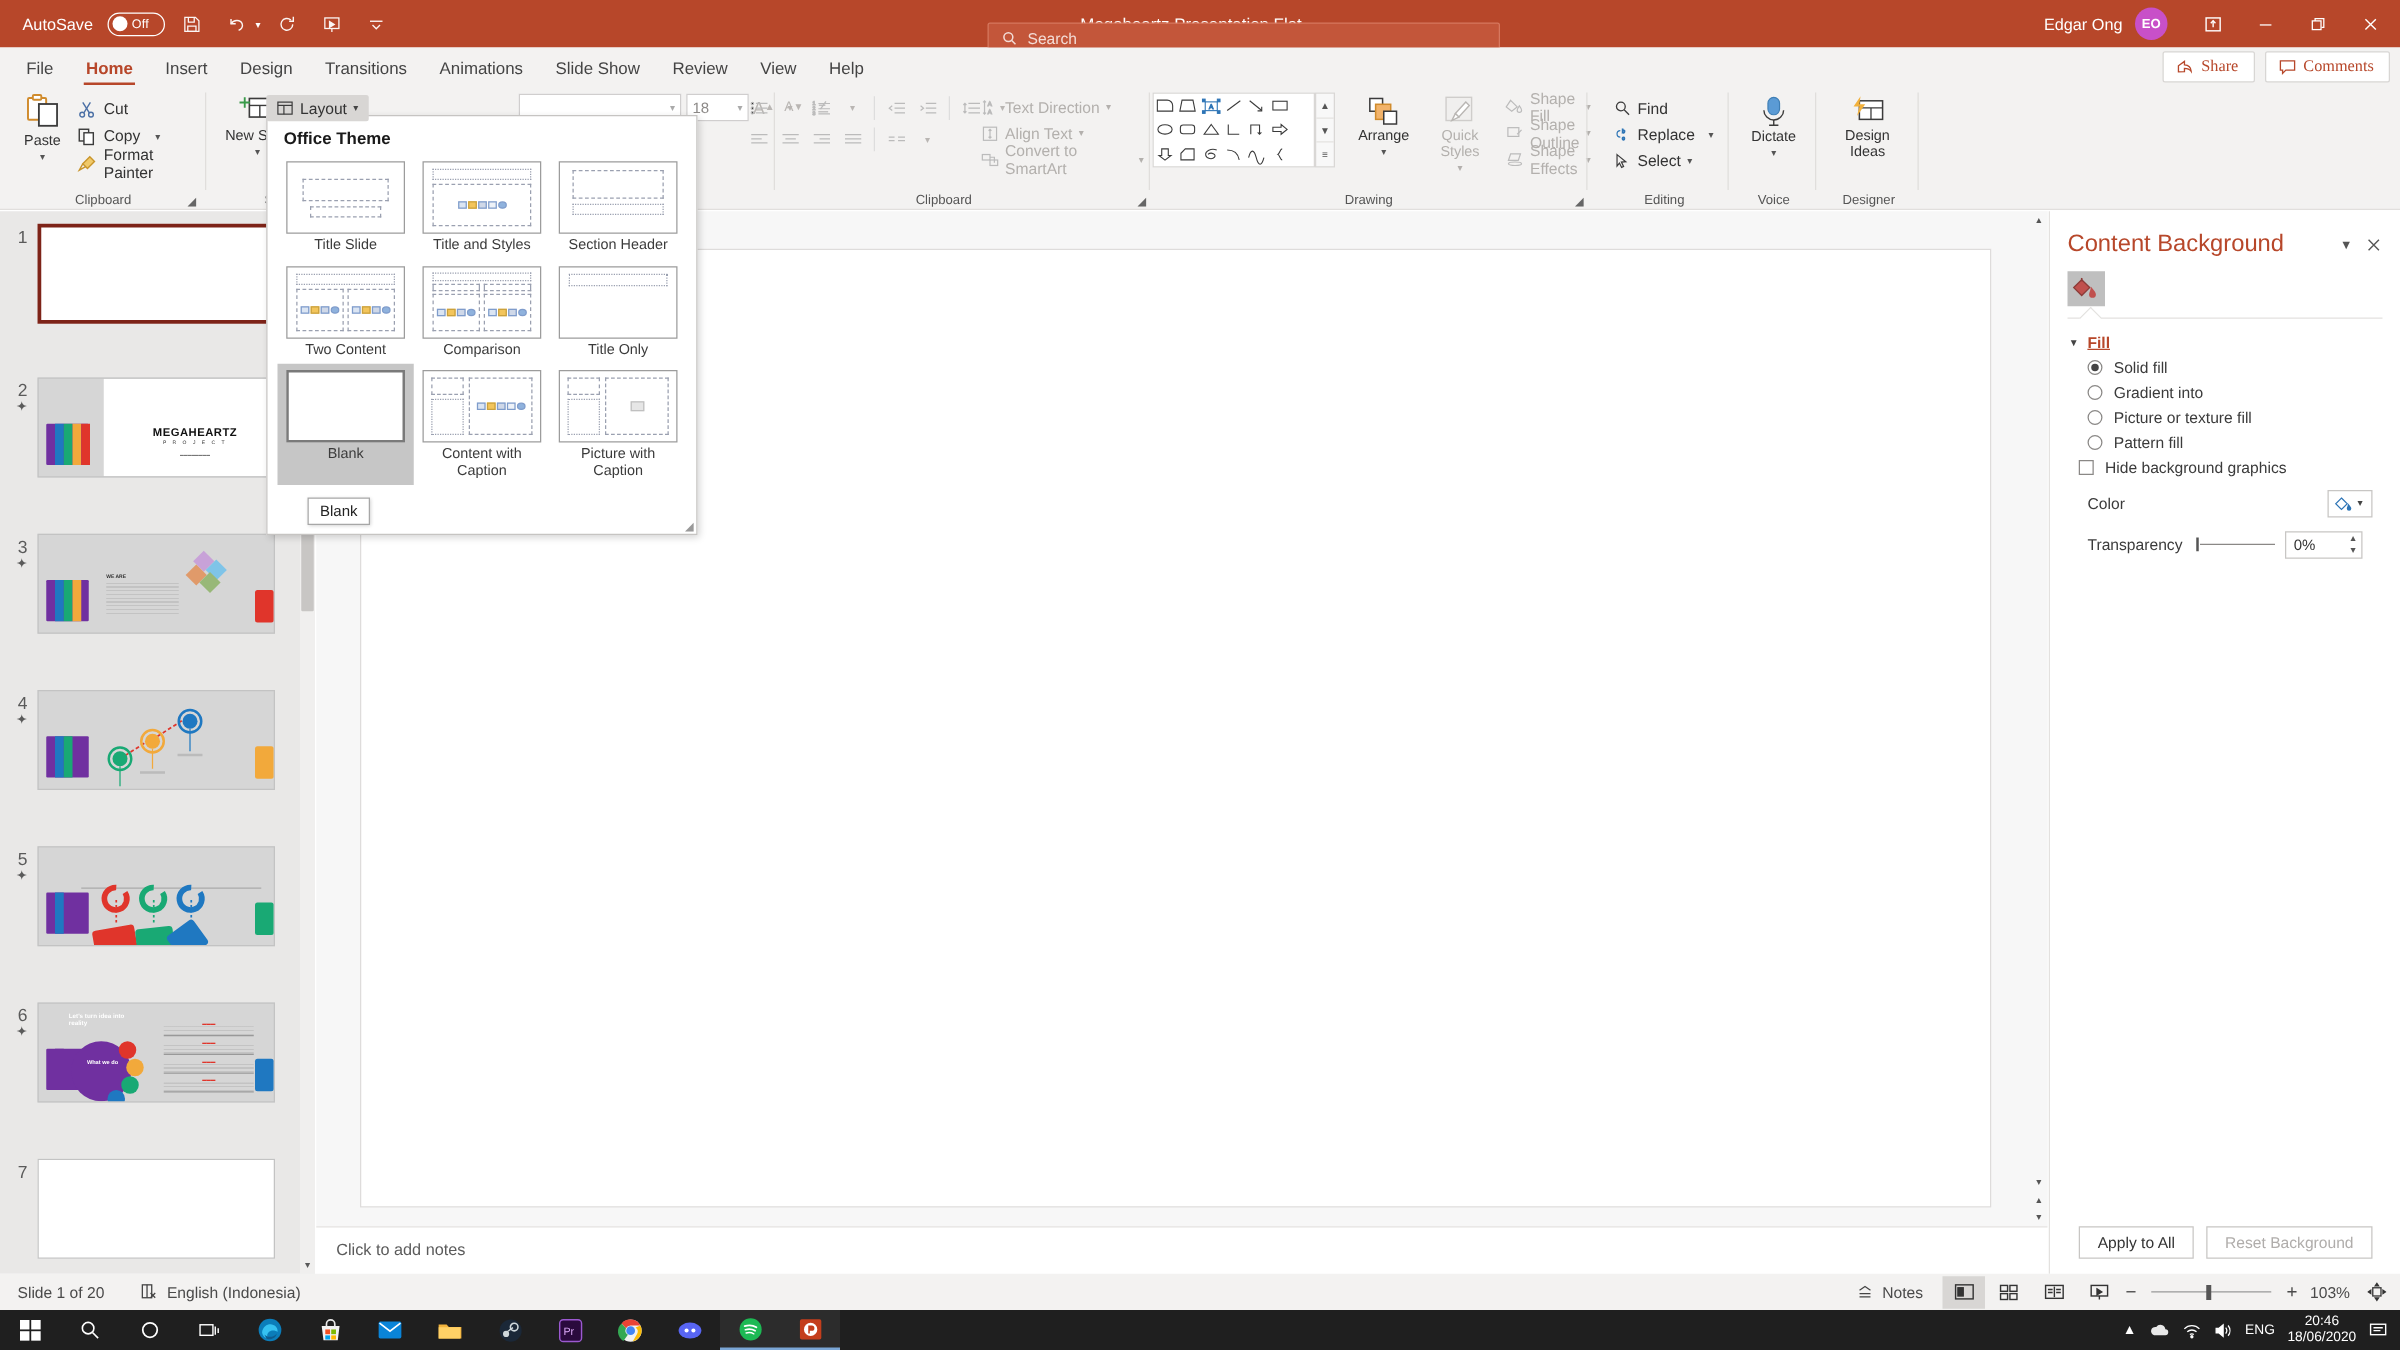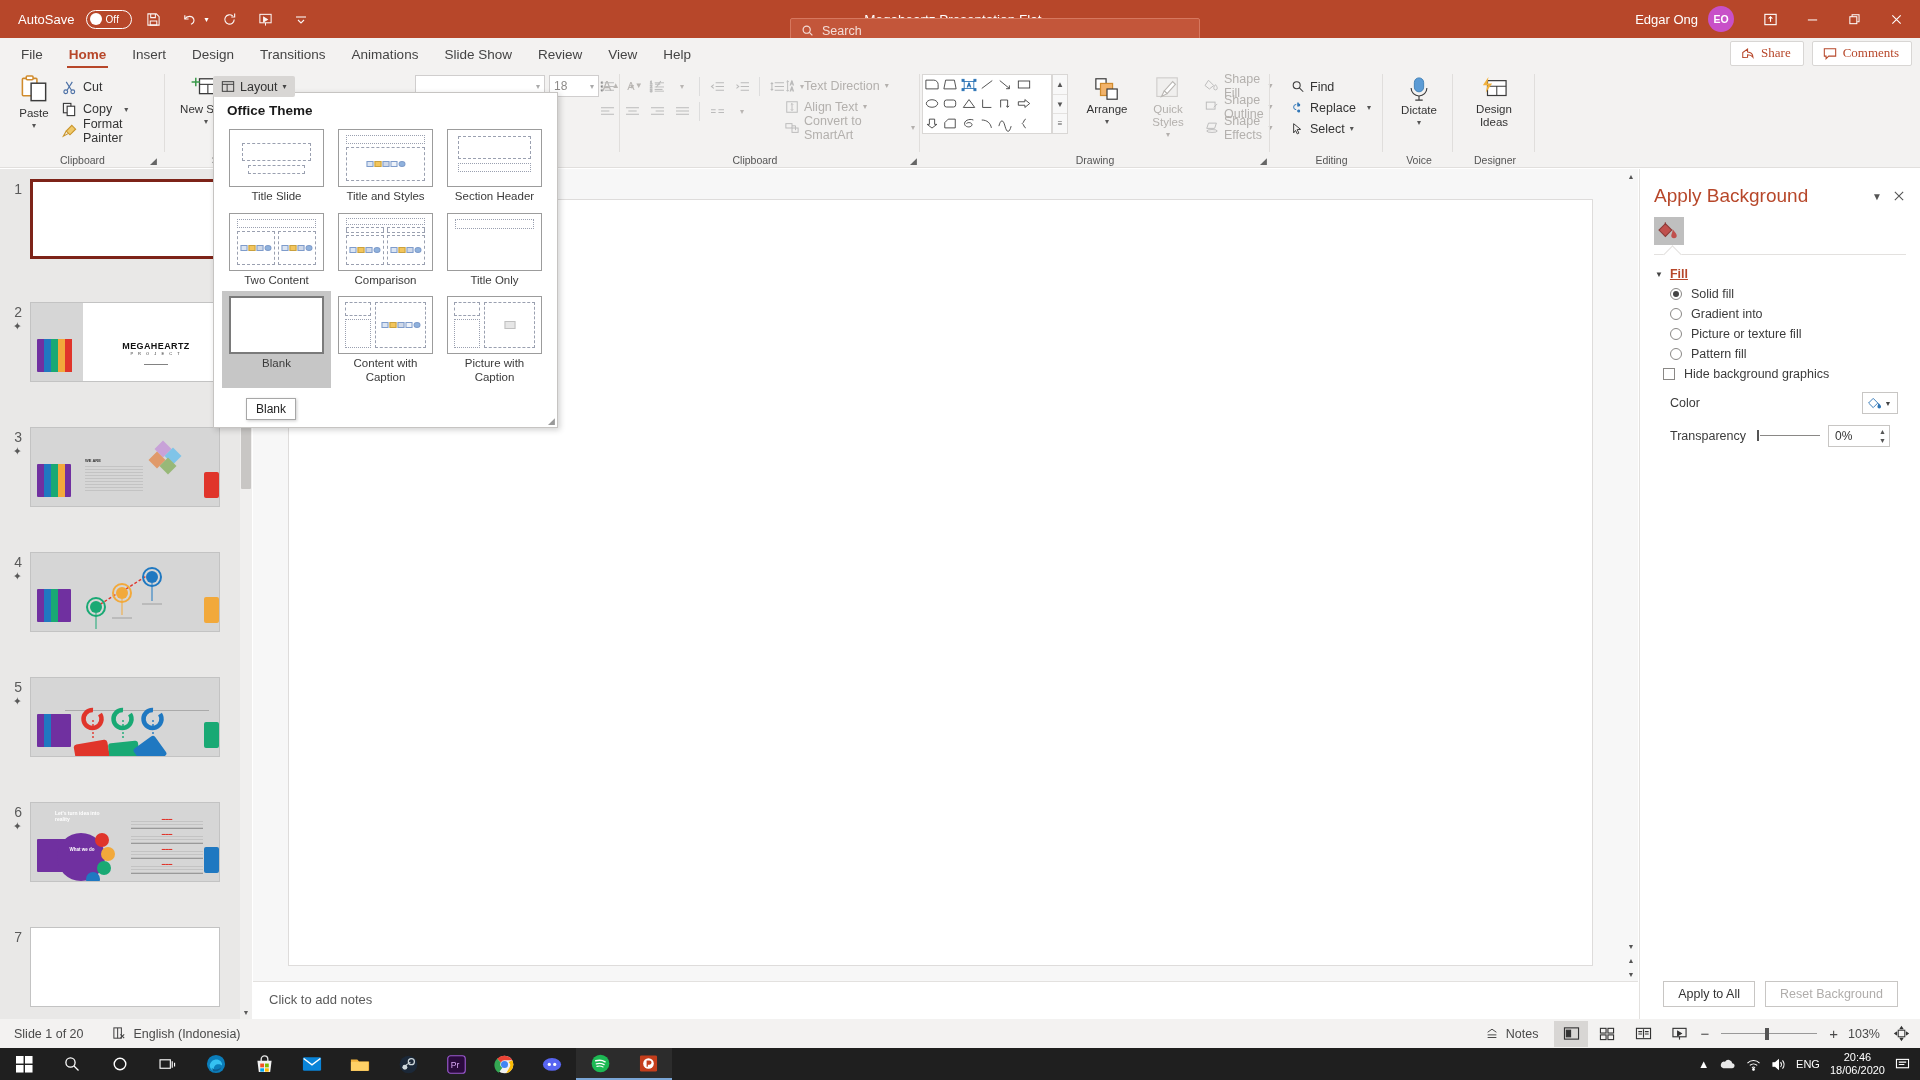--- a/index.html
+++ b/index.html
@@ -1120,21 +1120,21 @@
     <div class="sbtn" style="position:absolute;bottom:0;">▼</div>
   </div>
 </div>
 
 <div id="notes-bar">
   <span>Click to add notes</span>
 </div>
 
 <div id="fbpane">
   <div id="fb-title">
-    <span class="t">Apply Background</span>
+    <span class="t">Content Background</span>
     <div class="fb-ic" style="font-size:10px;">▼</div>
     <div class="fb-ic" style="margin-right:10px;">
       <svg width="12" height="12" viewBox="0 0 13 13" stroke="#555" stroke-width="1.2">
           <path d="M2 2l9 9M11 2l-9 9"></path>
         </svg>
     </div>
   </div>
   <div id="fb-fillbtn">
     <svg width="22" height="20" viewBox="0 0 24 22" fill="none">
       <path d="M8 3l7 7-7 7-7-7z" fill="#c0504d" stroke="#8c3b38" stroke-width="1.2"></path>

